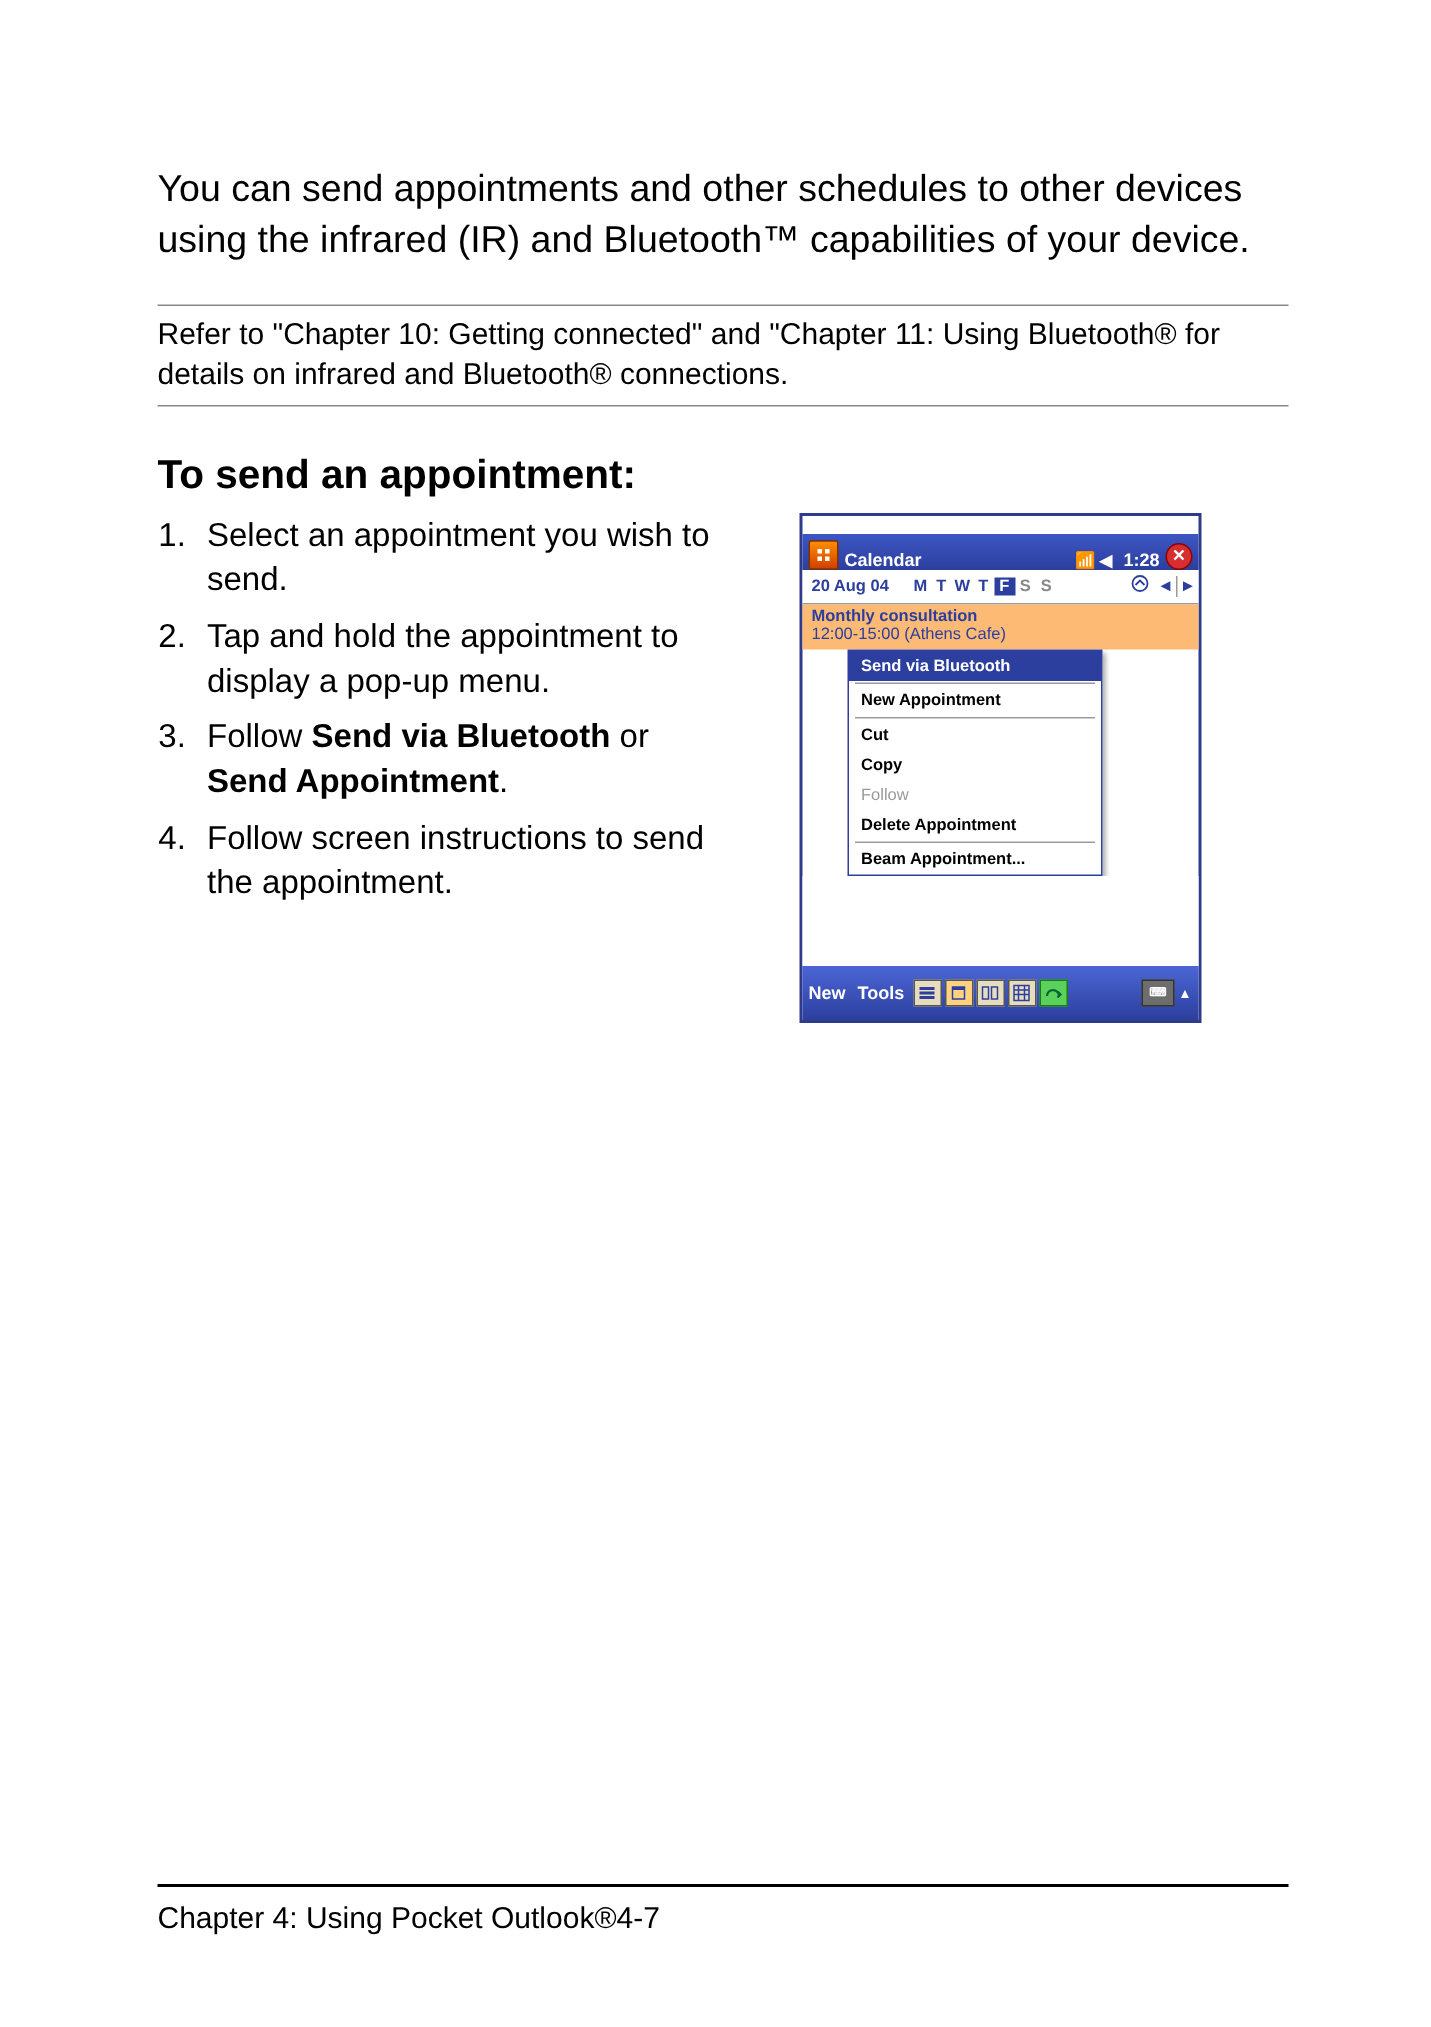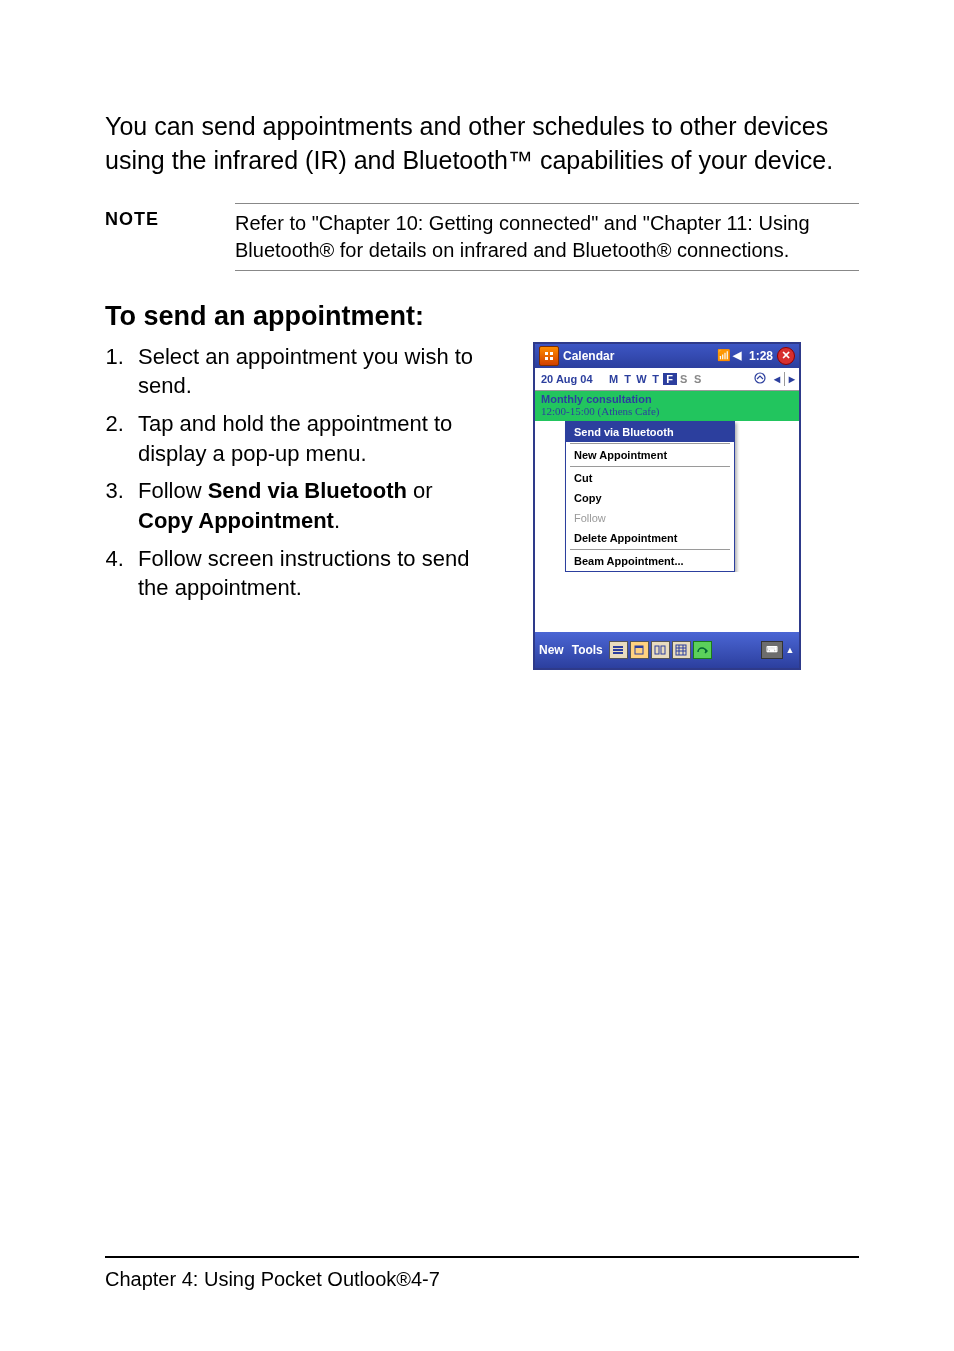--- a/index.html
+++ b/index.html
@@ -83,23 +83,24 @@
     border: 2px solid #2e3a8a;
     background: #ffffff;
     font-family: Tahoma, Arial, sans-serif;
     font-size: 11px;
   }
   .shot-titlebar {
     height: 24px;
     background: linear-gradient(#3d56c4, #2c3f9e);
     color: #fff;
     display: flex;
-    align-items: center;
+    align-items: flex-end;
     font-weight: bold;
     font-size: 12px;
+    margin-top: 12px;
   }
   .shot-start {
     width: 18px; height:18px;
     margin: 0 4px;
     background: linear-gradient(#ff8c00, #d04000);
     border:1px solid #803000;
     border-radius:2px;
     display:flex;align-items:center;justify-content:center;
   }
   .shot-start svg { width:10px;height:10px; }
@@ -134,24 +135,24 @@
   .nav-arrow {
     width:14px; text-align:center; color:#2c3f9e; font-weight:bold;
   }
   .nav-sep {
     width:1px; height:14px; background:#9a9a9a;
   }
   .spacer {flex:1;}
   .year-icon { width:14px; color:#2c3f9e; margin-right:2px;}
   .shot-event {
     padding: 2px 6px 4px 6px;
-    background:#22c55e;
+    background:#fdba74;
   }
   .ev-title { color:#2c3f9e; font-weight:bold; font-size:11px;}
-  .ev-sub { color:#2c3f9e; font-size:11px;font-family:Liberation Serif, serif;}
+  .ev-sub { color:#2c3f9e; font-size:11px;}
   .ctx-wrap {
     padding: 0 0 0 30px;
   }
   .ctx-menu {
     width: 168px;
     background:#fff;
     border:1px solid #2c3f9e;
     box-shadow: 2px 2px 3px rgba(0,0,0,0.3);
     font-size:11px;
   }
@@ -218,33 +219,32 @@
     font-size:20px;
   }
 </style>
 </head>
 <body>
 
 <div class="page">
   <p class="intro">You can send appointments and other schedules to other devices using the infrared (IR) and Bluetooth™ capabilities of your device.</p>
 
   <div class="note-block">
-    <div class="note-label">NOTE</div>
     <div class="note-body-wrap">Refer to "Chapter 10: Getting connected" and "Chapter 11: Using Bluetooth® for details on infrared and Bluetooth® connections.</div>
   </div>
 
   <h2 class="subtitle">To send an appointment:</h2>
 
   <div class="columns">
     <div class="left-col">
       <ol class="steps">
         <li>Select an appointment you wish to send.</li>
         <li>Tap and hold the appointment to display a pop-up menu.</li>
         <li>
-          <span>Follow </span><span class="bold">Send via Bluetooth</span><span> or </span><span class="bold">Copy Appointment</span><span>.</span>
+          <span>Follow </span><span class="bold">Send via Bluetooth</span><span> or </span><span class="bold">Send Appointment</span><span>.</span>
         </li>
         <li>Follow screen instructions to send the appointment.</li>
       </ol>
     </div>
 
     <div class="shot-wrap">
       <div class="shot">
 
         <div class="shot-titlebar">
           <div class="shot-start">

